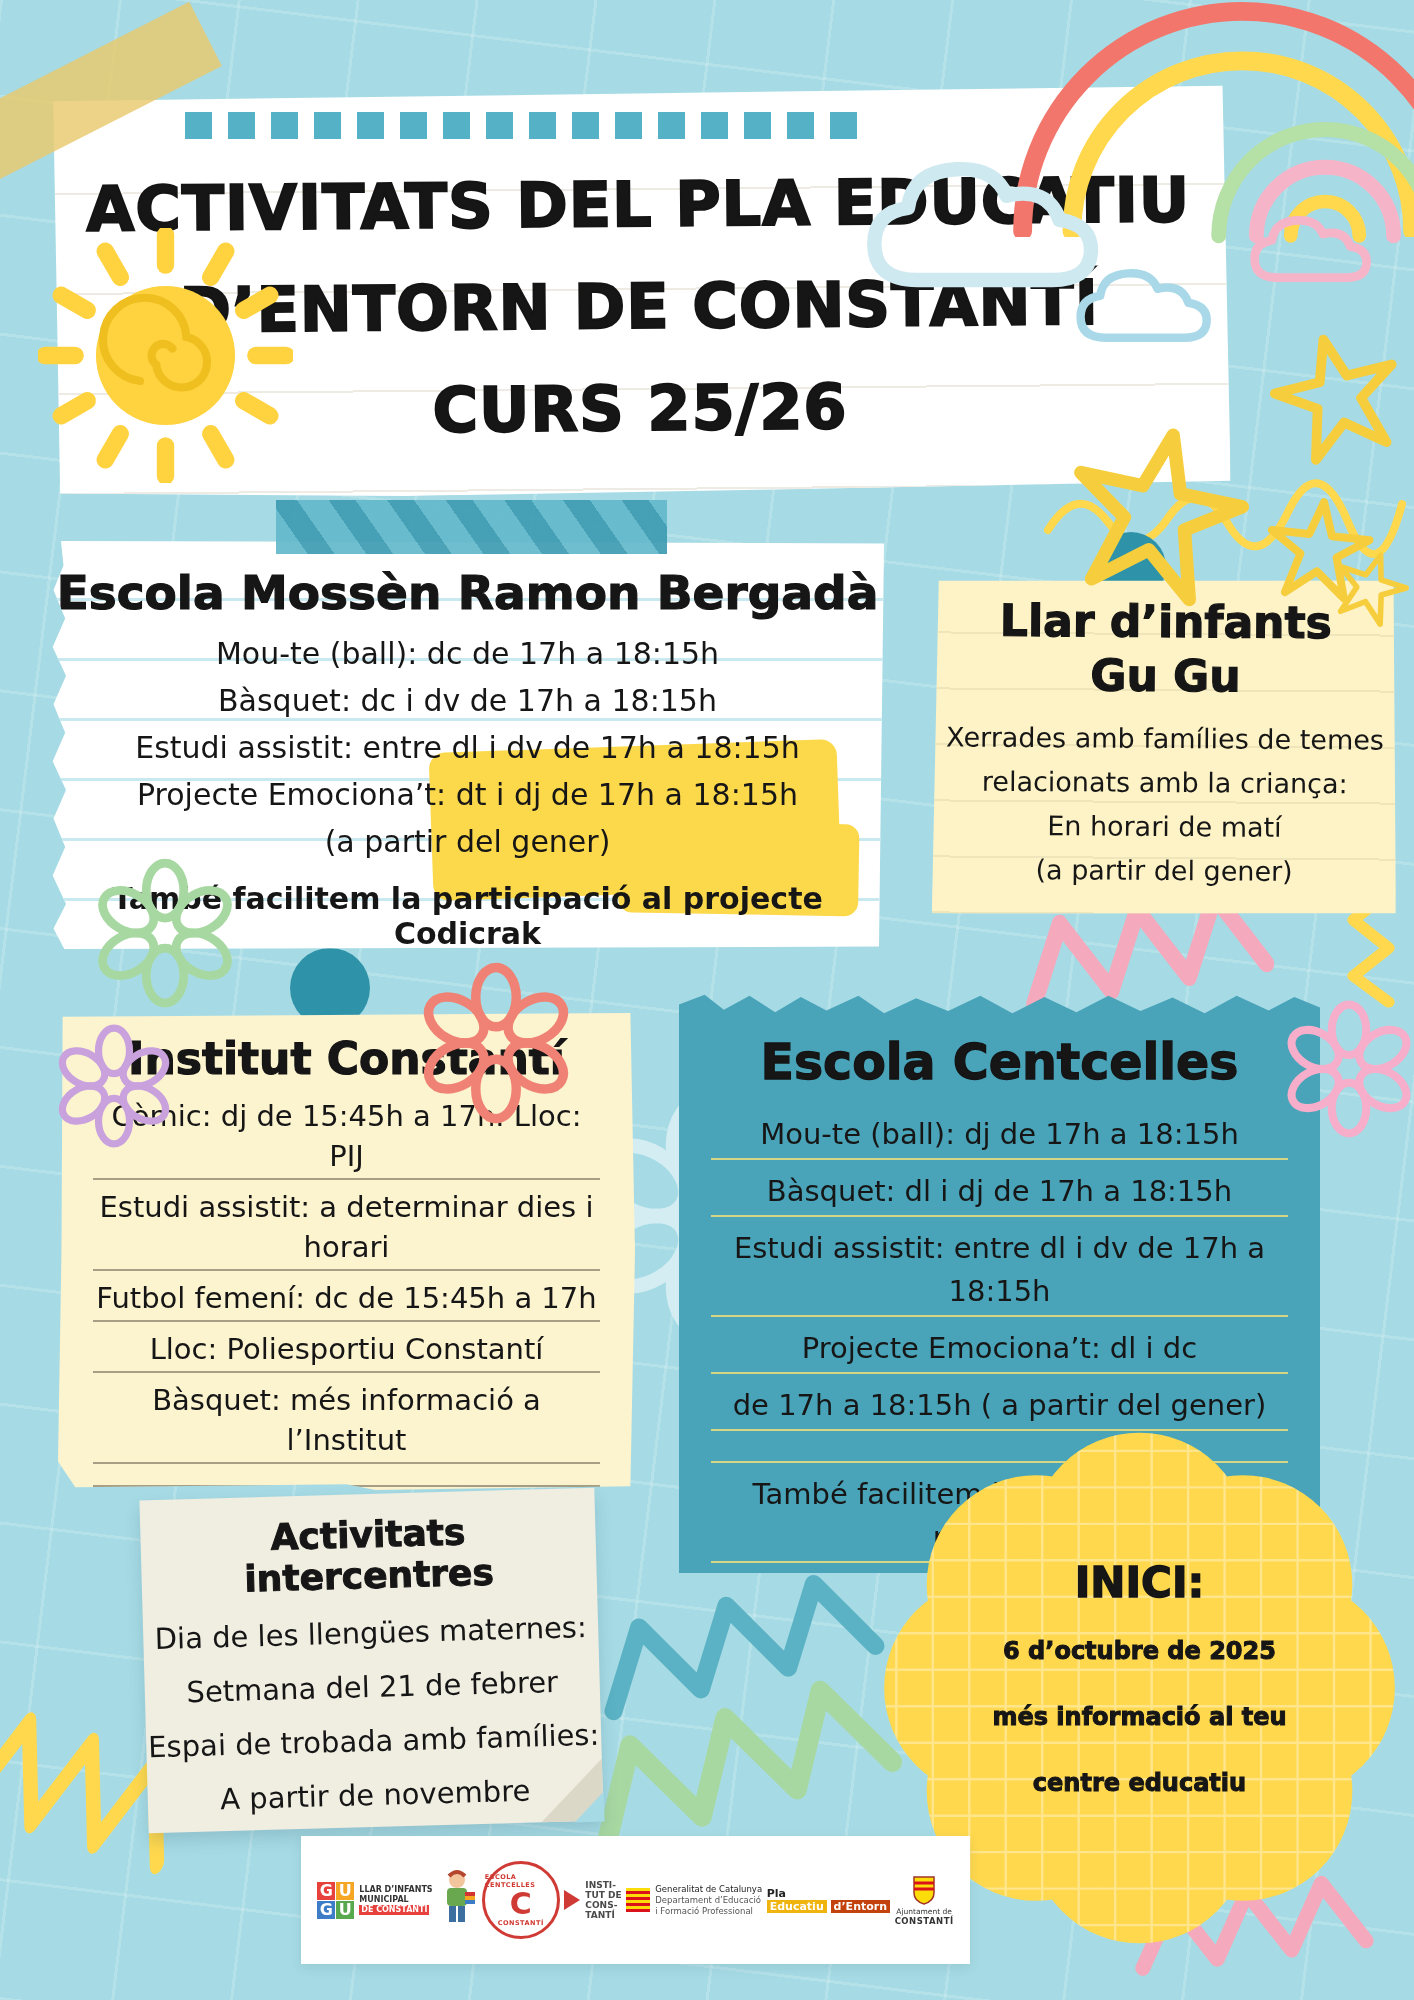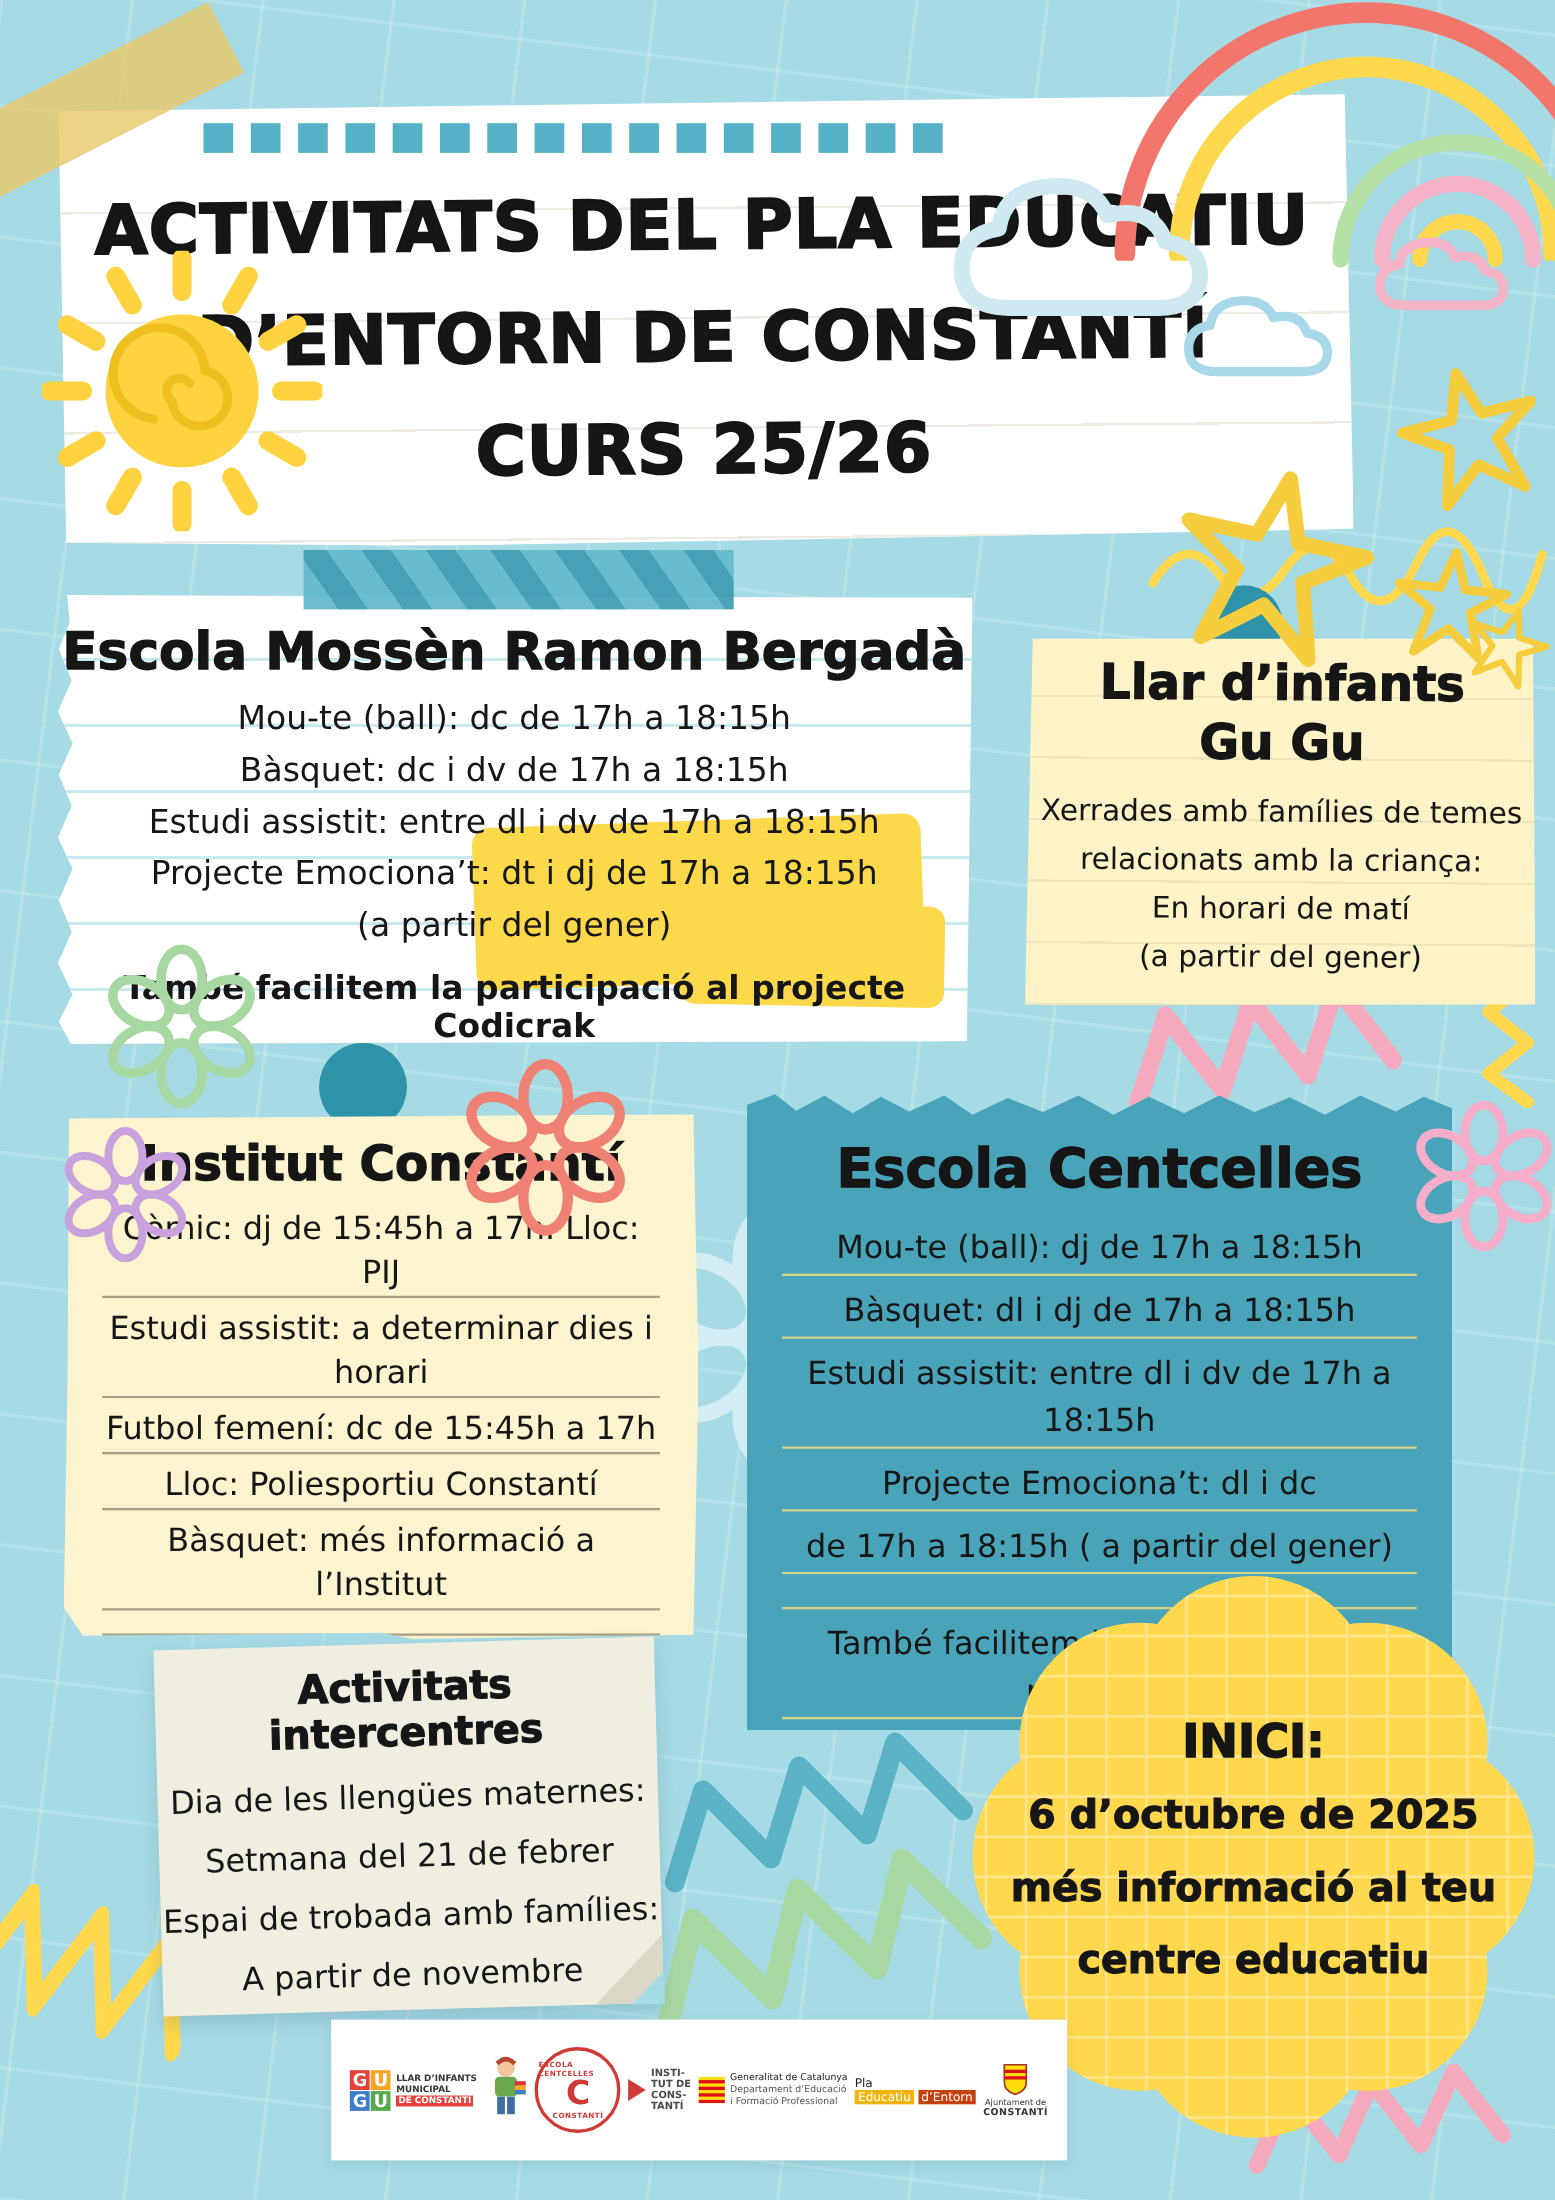--- a/index.html
+++ b/index.html
@@ -97,21 +97,21 @@
   .inter-lines{margin-top:10px;}
   .inter-line{font-size:29px;line-height:54px;}
   .fold{position:absolute;right:0;bottom:0;width:0;height:0;
     border-left:62px solid transparent;border-bottom:62px solid #dcd8c8;}
   .fold-cut{position:absolute;right:-1px;bottom:-1px;width:0;height:0;
     border-left:30px solid transparent;border-bottom:30px solid #a6dbe5;}
 
   .flower-inici{left:872px;top:1432px;width:535px;height:512px;z-index:2;}
   .inici-text{position:absolute;left:0;top:0;width:100%;text-align:center;padding-top:116px;z-index:1;}
   .inici-line1{font-size:42px;font-weight:800;-webkit-text-stroke:1.4px #141414;line-height:70px;}
-  .inici-line{font-size:36px;font-weight:800;-webkit-text-stroke:1px #141414;line-height:66px;}
+  .inici-line{font-size:24px;font-weight:800;-webkit-text-stroke:1px #141414;line-height:66px;}
 
   
   .footer-strip{left:301px;top:1836px;width:669px;height:128px;background:#fff;z-index:4;
     display:flex;align-items:center;justify-content:space-around;padding:0 14px;box-sizing:border-box;
     box-shadow:0 4px 10px rgba(40,80,95,.12);}
   .logo{display:flex;align-items:center;gap:5px;}
   .gg{display:grid;grid-template-columns:18px 18px;gap:1px;font-weight:800;font-size:16px;
     line-height:18px;text-align:center;color:#fff;}
   .gg span:nth-child(1){background:#e7413e;}
   .gg span:nth-child(2){background:#f5a623;}
@@ -122,21 +122,21 @@
   .cc-ring{width:78px;height:78px;border-radius:50%;border:3px solid #d03a34;display:flex;
     flex-direction:column;align-items:center;justify-content:center;box-sizing:border-box;}
   .cc-top{font-size:6.5px;font-weight:700;color:#d03a34;letter-spacing:.5px;}
   .cc-center{font-size:30px;font-weight:800;color:#d03a34;line-height:30px;}
   .cc-bottom{font-size:6.5px;font-weight:700;color:#d03a34;letter-spacing:.5px;}
   .inst-tri{width:0;height:0;border-top:10px solid transparent;border-bottom:10px solid transparent;
     border-left:16px solid #d03a34;}
   .inst-text{font-size:9px;line-height:10px;font-weight:700;color:#4a4a4a;text-align:left;}
   .gc-text{font-size:8.5px;line-height:11px;color:#555;text-align:left;}
   .gc-text .b{color:#222;font-weight:400;}
-  .pla-text{font-size:11px;line-height:13px;font-weight:400;text-align:left;}
+  .pla-text{font-size:11px;line-height:13px;font-weight:700;text-align:left;}
   .pla-1{color:#222;}
   .pla-2{background:#f0b40f;color:#fff;padding:0 3px;display:inline-block;}
   .pla-3{background:#c2410c;color:#fff;padding:0 3px;display:inline-block;}
   .aj{display:flex;flex-direction:column;align-items:center;}
   .aj-1{font-size:7.5px;color:#333;margin-top:2px;}
   .aj-2{font-size:8.5px;font-weight:700;color:#333;letter-spacing:.5px;}
 </style>
 </head>
 <body>
 

